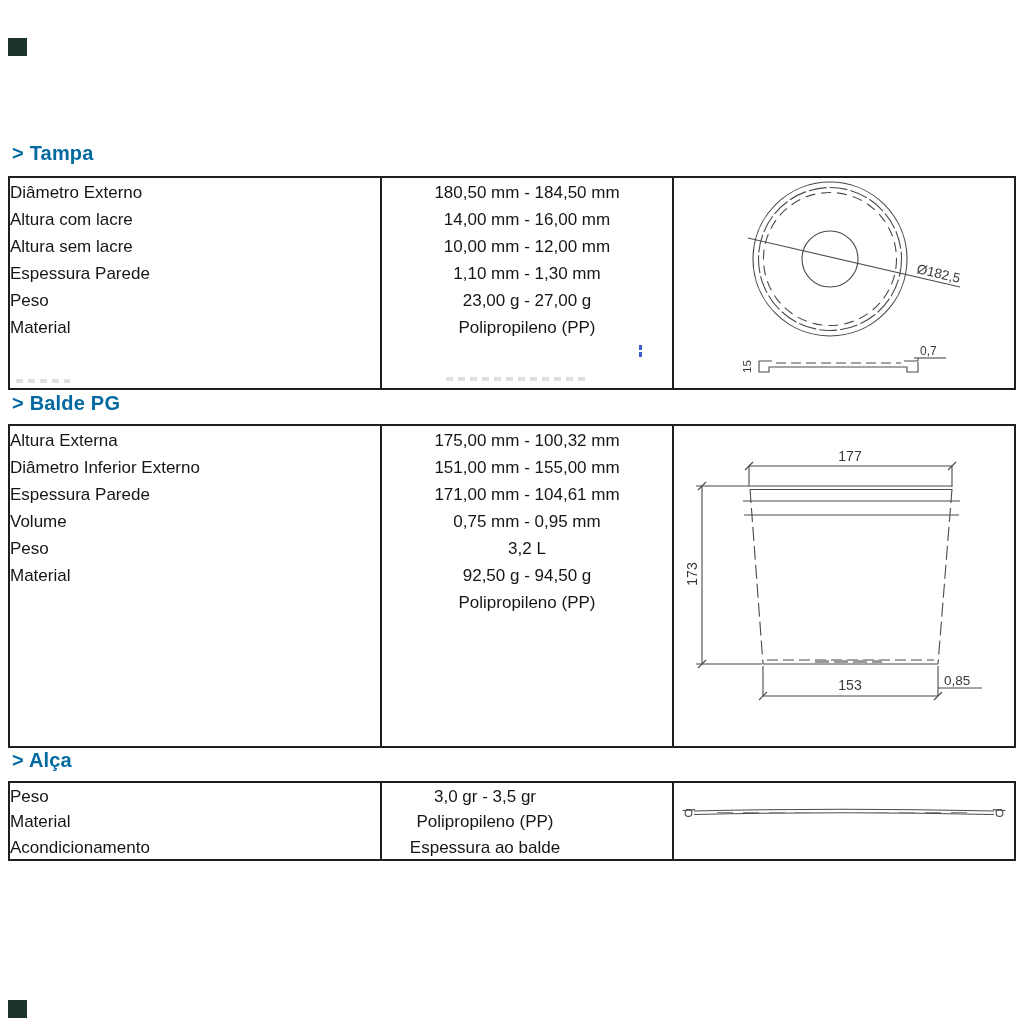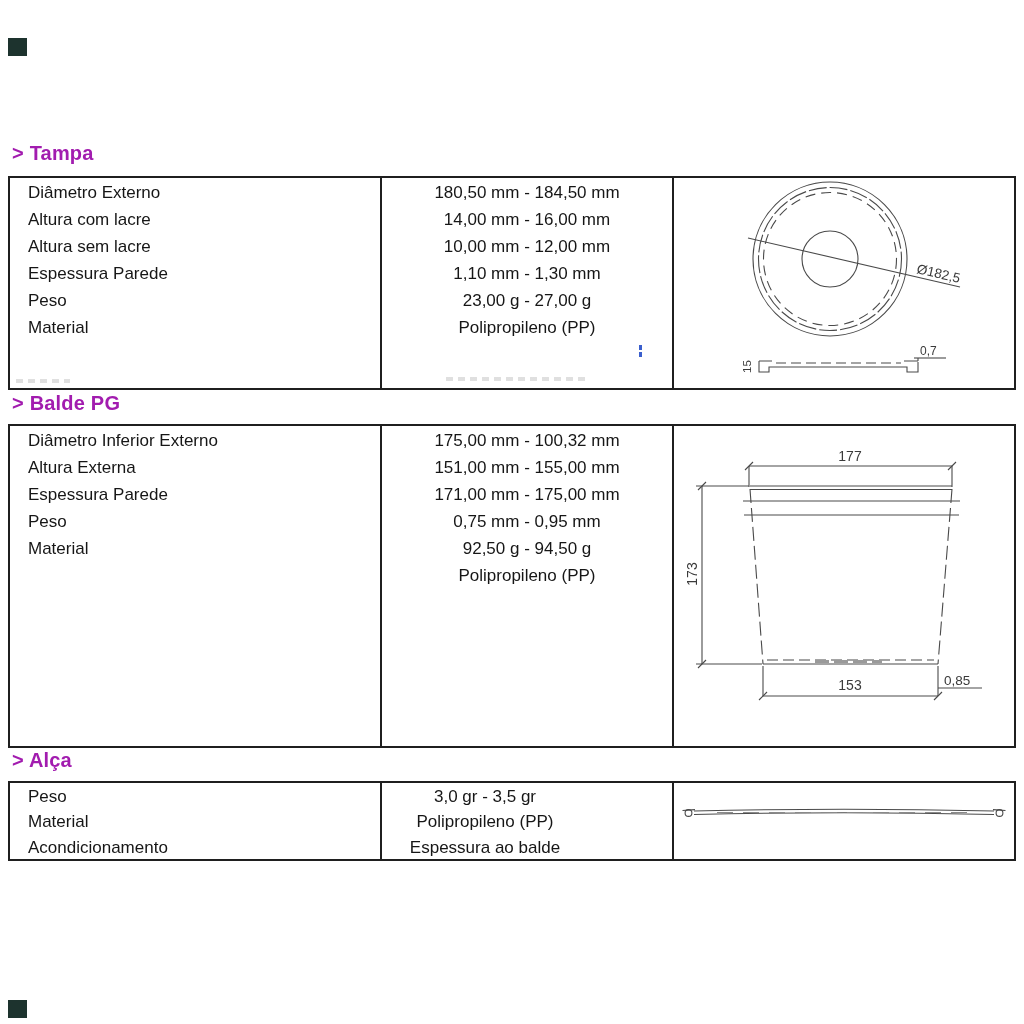--- a/index.html
+++ b/index.html
@@ -1,24 +1,24 @@
 <!DOCTYPE html>
 <html lang="pt"><head>
 <meta charset="utf-8">
 <style>
   html,body{margin:0;padding:0;width:1024px;height:1024px;background:#fff;overflow:hidden;
             font-family:"Liberation Sans",sans-serif;position:relative;}
-  .heading{position:absolute;left:12px;font-weight:bold;font-size:20px;color:#a21caf;
+  .heading{position:absolute;left:12px;font-weight:bold;font-size:20px;color:#0369a1;
            letter-spacing:.2px;white-space:nowrap;}
   .tbl{position:absolute;left:8px;width:1008px;border:2px solid #1f1f1f;box-sizing:border-box;background:transparent;}
   .vline{position:absolute;top:0;bottom:0;width:2px;background:#1f1f1f;}
   .colbox{position:absolute;top:1px;}
   .cell{height:27px;line-height:27px;font-size:17px;color:#161616;white-space:nowrap;overflow:hidden;}
   .cell-sm{height:25.3px;line-height:25.3px;}
-  .lbl-col .cell{padding-left:18px;text-align:left;}
+  .lbl-col .cell{padding-left:0;text-align:left;}
   .val-col .cell{text-align:center;}
   .corner-mark{position:absolute;left:8px;width:19px;height:18px;background:#1d332e;}
   .ghost{position:absolute;height:4px;opacity:.85;
          background:repeating-linear-gradient(90deg,#dadada 0 7px,transparent 7px 12px);}
   .bluemark{position:absolute;left:639px;top:345px;width:3px;height:12px;
             background:linear-gradient(#3a5fcd 0 5px,transparent 5px 7px,#3a5fcd 7px 12px);}
   svg{position:absolute;}
   .ln{stroke:#4a4a4a;fill:none;stroke-width:1.1;}
   .dimtext{fill:#3a3a3a;}
 </style>
@@ -74,31 +74,33 @@
     <text class="dimtext" font-size="12" x="248" y="179">0,7</text>
   </g>
 </svg>
 
 <div class="heading" style="top:392px">&gt; Balde PG</div>
 
 <div class="tbl" style="top:424px;height:324px">
   <div class="vline" style="left:370px"></div>
   <div class="vline" style="left:662px"></div>
   <div class="colbox lbl-col" style="left:0;width:370px">
+      <div class="cell">Altura Externa</div>
       <div class="cell">Diâmetro Inferior Externo</div>
-      <div class="cell">Altura Externa</div>
       <div class="cell">Espessura Parede</div>
+      <div class="cell">Volume</div>
       <div class="cell">Peso</div>
       <div class="cell">Material</div>
     </div>
   <div class="colbox val-col" style="left:372px;width:290px">
       <div class="cell">175,00 mm - 100,32 mm</div>
       <div class="cell">151,00 mm - 155,00 mm</div>
-      <div class="cell">171,00 mm - 175,00 mm</div>
+      <div class="cell">171,00 mm - 104,61 mm</div>
       <div class="cell">0,75 mm - 0,95 mm</div>
+      <div class="cell">3,2 L</div>
       <div class="cell">92,50 g - 94,50 g</div>
       <div class="cell">Polipropileno (PP)</div>
     </div>
 </div>
 
 <svg style="left:672px;top:424px" width="344" height="324" viewBox="0 0 344 324">
   <g>
     <text class="dimtext" font-size="14" x="178" y="37" text-anchor="middle">177</text>
     <line class="ln" x1="77" y1="42" x2="280" y2="42" stroke-width="0.9"></line>
     <path class="ln" d="M73,46 L81,38 M276,46 L284,38" stroke-width="0.9"></path>

